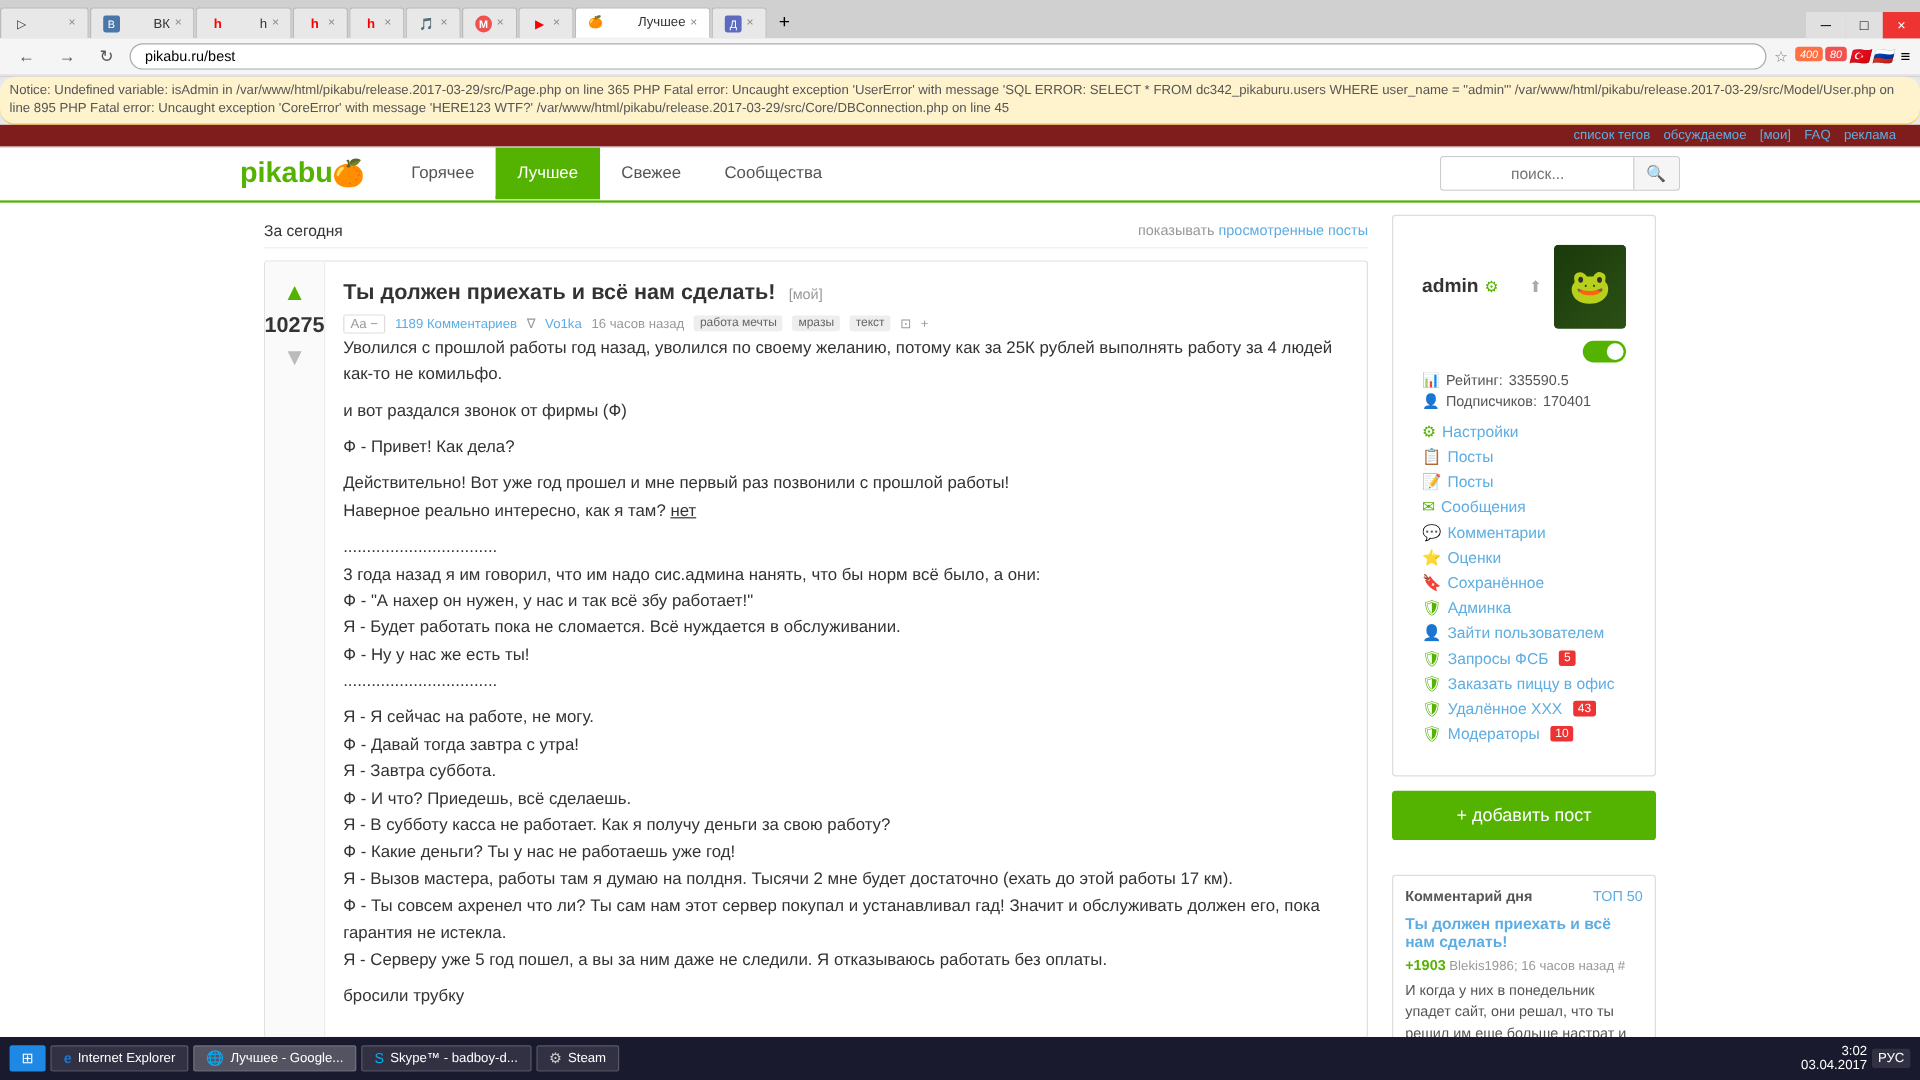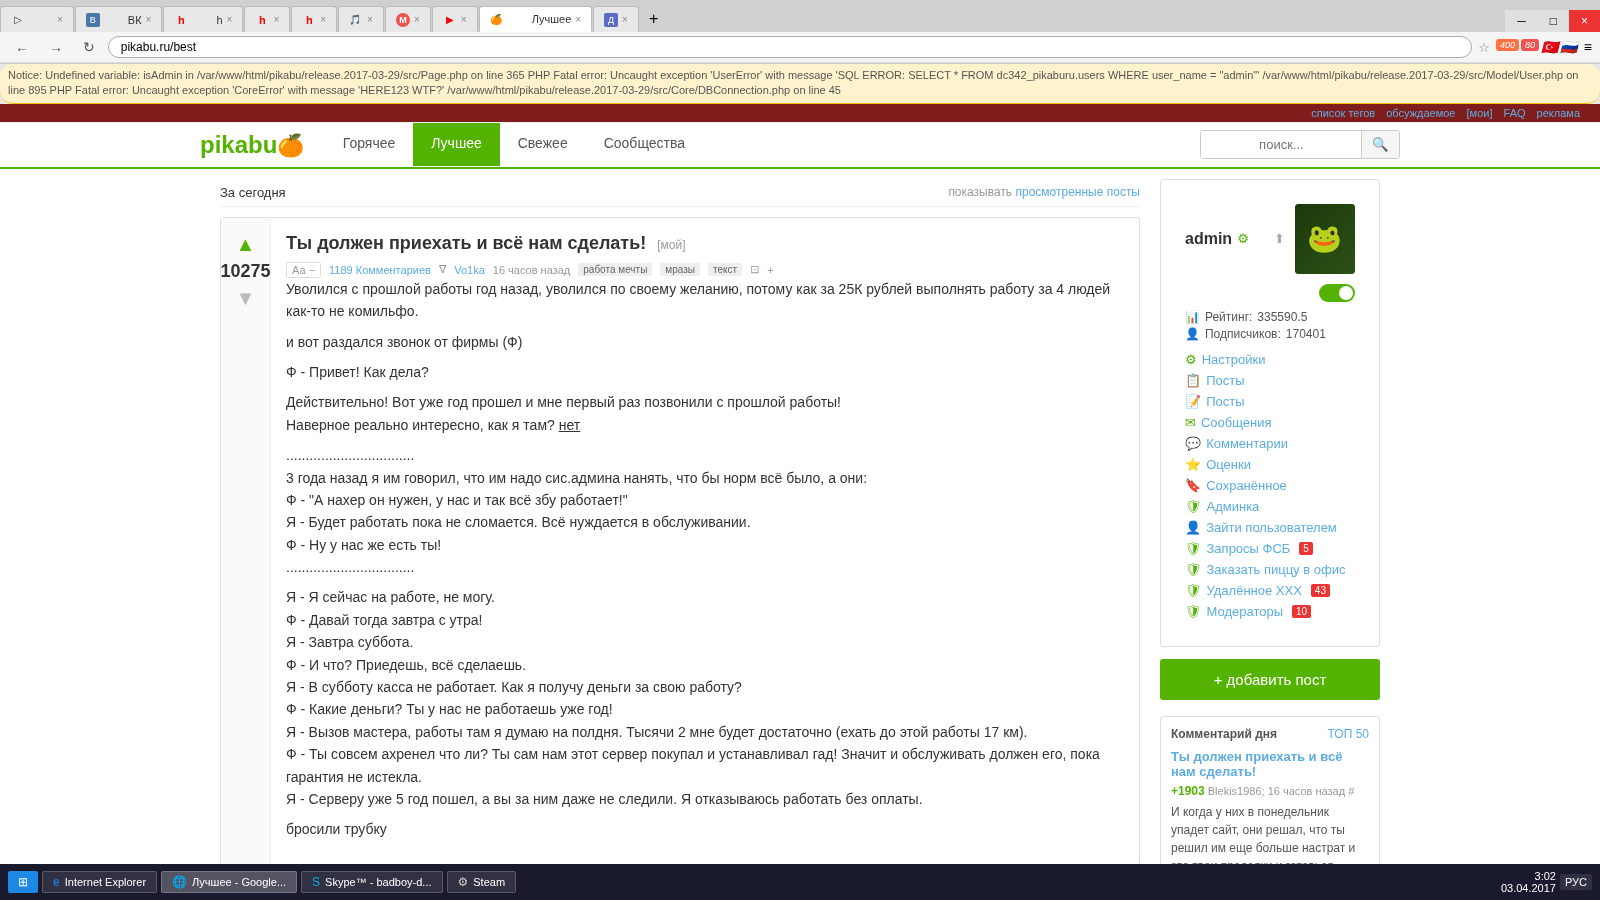--- a/index.html
+++ b/index.html
@@ -77,21 +77,21 @@
     .toggle-switch::after { content: ''; position: absolute; right: 2px; top: 2px; width: 14px; height: 14px; background: #fff; border-radius: 50%; }
     .user-stats { font-size: 12px; color: #555; margin-bottom: 8px; }
     .stat-row { display: flex; align-items: center; gap: 5px; margin-bottom: 3px; }
     .stat-icon { color: #54b300; font-size: 12px; }
     .user-menu { list-style: none; }
     .user-menu li { padding: 3px 0; font-size: 13px; cursor: pointer; }
     .user-menu li a { color: #5dade2; text-decoration: none; display: flex; align-items: center; gap: 5px; }
     .menu-icon { color: #54b300; }
     .badge { background: #e33; color: #fff; border-radius: 2px; font-size: 10px; padding: 1px 4px; margin-left: 4px; }
 
-    .add-post-btn { width: 100%; background: #54b300; color: #fff; border: none; border-radius: 3px; padding: 12px; font-size: 15px; cursor: pointer; margin-bottom: 16px; }
+    .add-post-btn { width: 100%; background: #54b300; color: #fff; border: none; border-radius: 3px; padding: 12px; font-size: 15px; cursor: pointer; margin-bottom: 29px; }
 
     .comment-day { background: #fff; border: 1px solid #ddd; border-radius: 3px; padding: 10px; margin-bottom: 12px; }
     .comment-day-header { display: flex; justify-content: space-between; font-size: 12px; margin-bottom: 8px; }
     .comment-day-title { color: #555; font-weight: bold; }
     .top50-link { color: #5dade2; text-decoration: none; font-size: 12px; }
     .comment-day-post-title { color: #5dade2; text-decoration: none; font-size: 13px; font-weight: bold; margin-bottom: 5px; display: block; }
     .comment-day-rating { color: #54b300; font-size: 12px; font-weight: bold; }
     .comment-day-meta { font-size: 11px; color: #999; margin-bottom: 5px; }
     .comment-day-text { font-size: 12px; color: #555; line-height: 1.5; }
 

